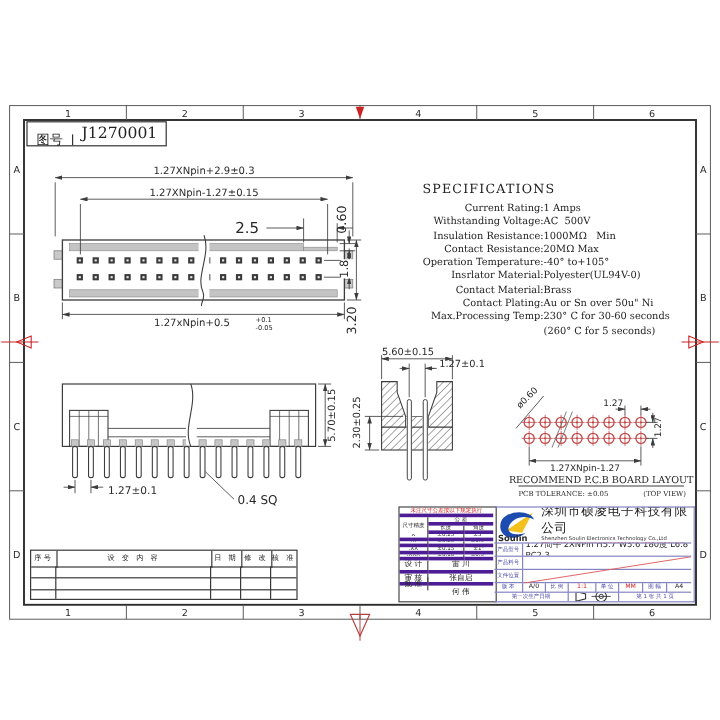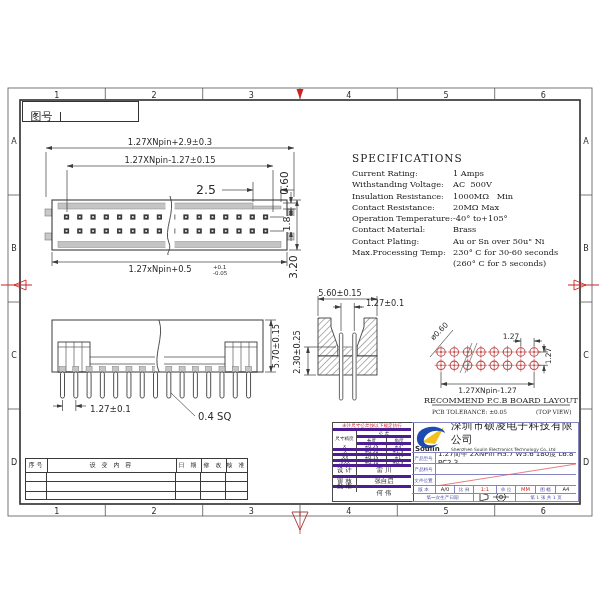--- a/index.html
+++ b/index.html
@@ -4,21 +4,21 @@
 <style>
   html,body{margin:0;padding:0;background:#fff;}
   body{width:600px;height:600px;position:relative;overflow:hidden;
        font-family:"DejaVu Sans",sans-serif;color:#222;}
   .abs{position:absolute;box-sizing:border-box;}
   svg text{fill:#2a2a2a;}
   
   .spec{left:352px;top:124px;width:218px;margin-top:28px;}
   .spec-title{font:10.5px "DejaVu Serif",serif;letter-spacing:1px;margin-bottom:4px;}
   .spec-row{display:flex;font:8.2px "DejaVu Serif",serif;line-height:11.3px;height:11.3px;}
-  .spec-label{width:101px;flex:none;white-space:pre;}
+  .spec-label{width:101px;flex:none;white-space:pre;text-align:right;}
   .spec-value{white-space:pre;}
   
   .dwgno{left:22px;top:101px;width:117px;height:21px;border:1.3px solid #333;display:flex;}
   .dwgno .c1{width:37px;border-right:1.2px solid #333;font:11px "DejaVu Serif",serif;
              display:flex;align-items:center;justify-content:center;margin-top:10px;}
   .dwgno .c2{flex:1;font:13px "DejaVu Serif",serif;display:flex;align-items:center;justify-content:center;}
   
   .rev{left:25px;top:458px;width:223px;height:42px;border:1px solid #3a3a3a;font:6px "DejaVu Sans",sans-serif;}
   .rev .hc{position:absolute;top:0;height:13px;border-right:1px solid #3a3a3a;border-bottom:1px solid #3a3a3a;
            display:flex;align-items:center;justify-content:center;letter-spacing:2px;}
@@ -377,20 +377,21 @@
     <text x="550.5" y="356" transform="rotate(-90 550.5,356)" text-anchor="middle">1.27</text>
     <text x="487.5" y="392.5" text-anchor="middle">1.27XNpin-1.27</text>
     <text x="501" y="402.5" font-size="8" font-family="DejaVu Serif,serif" text-anchor="middle">RECOMMEND P.C.B BOARD LAYOUT</text>
     <text x="432" y="413.5" font-size="5.8" font-family="DejaVu Serif,serif">PCB TOLERANCE: ±0.05</text>
     <text x="536" y="413.5" font-size="5.8" font-family="DejaVu Serif,serif">(TOP VIEW)</text>
   </g>
 </svg>
 
 <div class="abs dwgno">
   <div class="c1">图号</div>
+  <div class="c2">J1270001</div>
 </div>
 
 <div class="abs spec">
   <div class="spec-title">SPECIFICATIONS</div>
   <div class="spec-row">
       <span class="spec-label">Current Rating:</span>
       <span class="spec-value">1 Amps</span>
     </div>
   <div class="spec-row">
       <span class="spec-label">Withstanding Voltage:</span>
@@ -400,20 +401,24 @@
       <span class="spec-label">Insulation Resistance:</span>
       <span class="spec-value">1000MΩ   Min</span>
     </div>
   <div class="spec-row">
       <span class="spec-label">Contact Resistance:</span>
       <span class="spec-value">20MΩ Max</span>
     </div>
   <div class="spec-row">
       <span class="spec-label">Operation Temperature:</span>
       <span class="spec-value">-40° to+105°</span>
+    </div>
+  <div class="spec-row">
+      <span class="spec-label">Insrlator Material:</span>
+      <span class="spec-value">Polyester(UL94V-0)</span>
     </div>
   <div class="spec-row">
       <span class="spec-label">Contact Material:</span>
       <span class="spec-value">Brass</span>
     </div>
   <div class="spec-row">
       <span class="spec-label">Contact Plating:</span>
       <span class="spec-value">Au or Sn over 50u" Ni</span>
     </div>
   <div class="spec-row">

